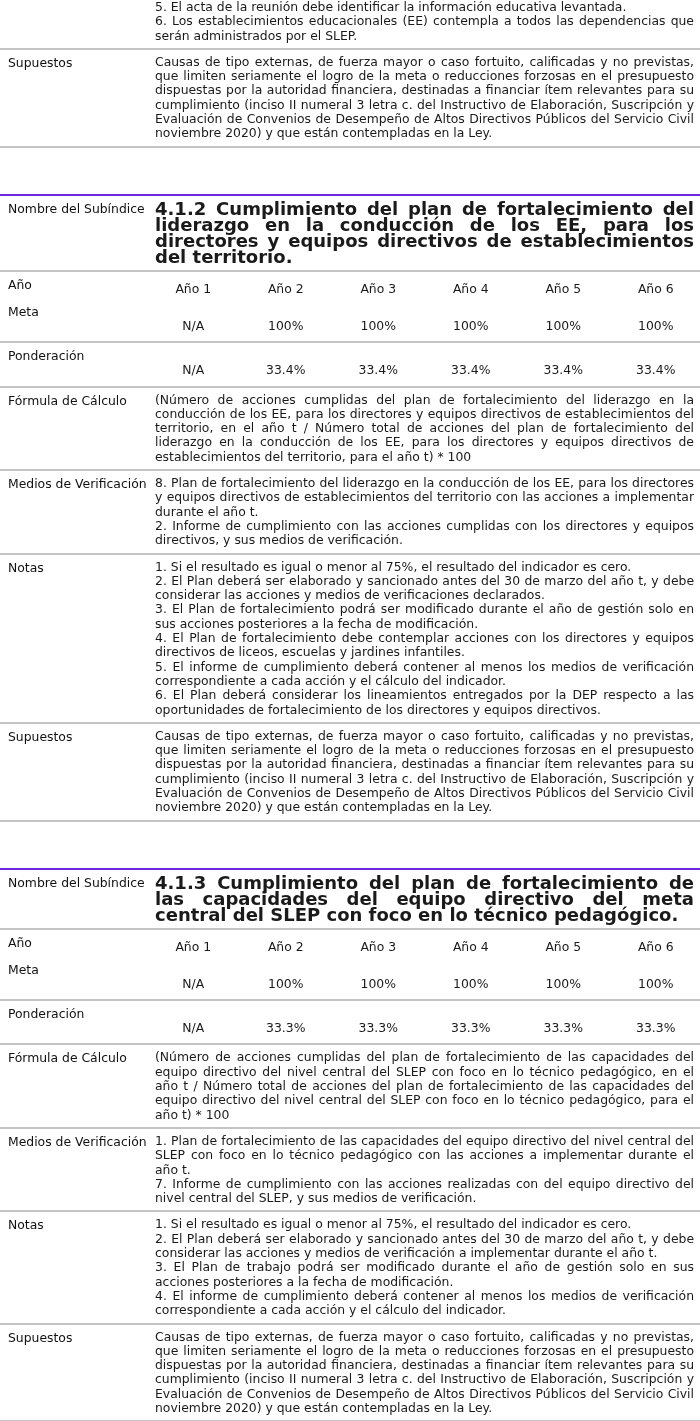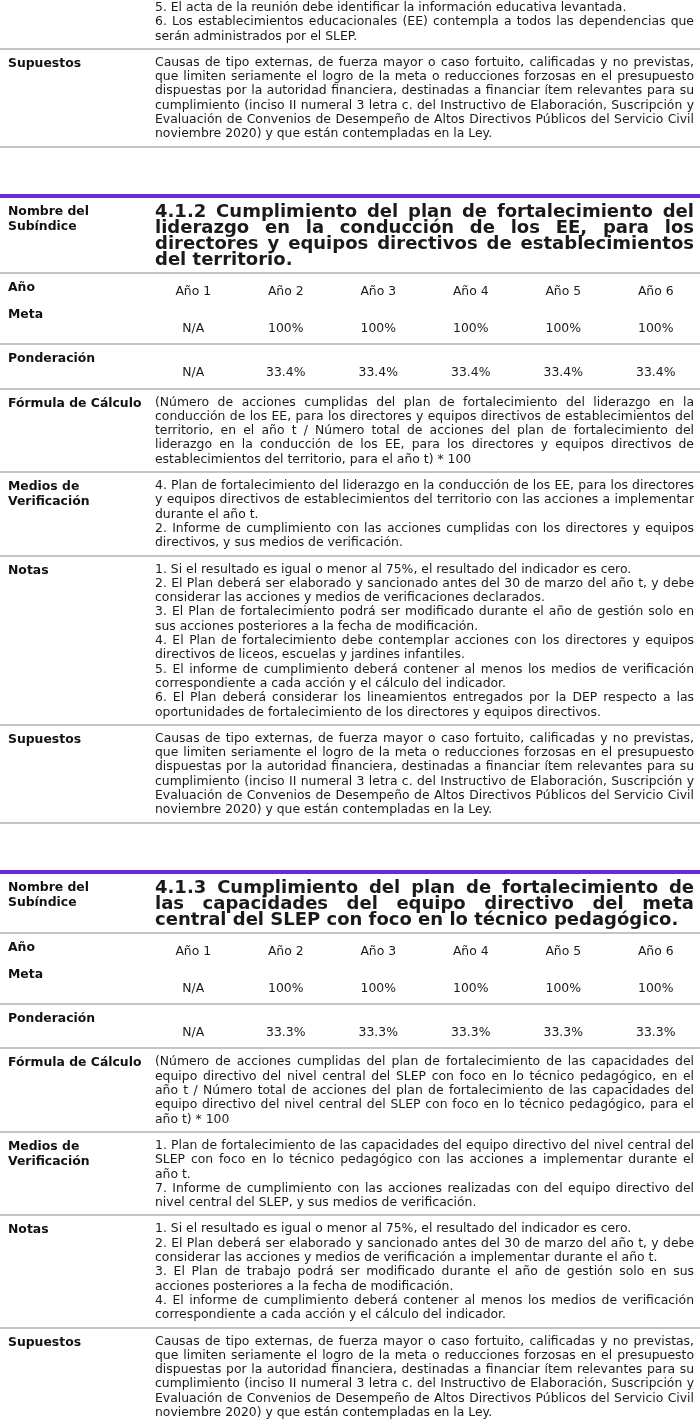--- a/index.html
+++ b/index.html
@@ -2,22 +2,22 @@
 <html><head>
 <meta charset="utf-8">
 <style>
   html, body { margin:0; padding:0; background:#ffffff; }
   body { width:700px; height:1421px; overflow:hidden; position:relative;
          font-family:"DejaVu Sans", "Liberation Sans", sans-serif; color:#1a1a1a; }
   .page { position:absolute; left:0; top:0; width:700px; }
   .tbl { width:700px; border-collapse:collapse; table-layout:fixed; }
   .tbl td { vertical-align:top; padding:0; }
   .row { border-bottom:2px solid #c4c4c4; }
-  .row.top { border-top:4px solid #6d28d9; }
-  .lbl { width:147px; padding-left:8px !important; font-weight:bold; font-size:12.4px; line-height:15px; padding-top:5px !important; color:#111;margin-top:22px; }
+  .row.top { border-top:2px solid #6d28d9; }
+  .lbl { width:147px; padding-left:8px !important; font-weight:normal; font-size:12.4px; line-height:15px; padding-top:5px !important; color:#111;margin-top:22px; }
   .val { padding-right:6px !important; font-size:12.4px; line-height:14.3px; text-align:justify; padding-top:5px !important; padding-bottom:5px !important; }
   .val p { margin:0; }
   .title { font-weight:bold; font-size:18px; line-height:16px; }
   .years { display:flex; justify-content:space-between; width:100%;gap:16px; }
   .years span { flex:1; text-align:center; font-size:12.4px; }
   .yrow .val { padding-top:10px !important; padding-bottom:3px !important; }
   .mrow .val { padding-top:20px !important; padding-bottom:8px !important; }
   .gap { height:46px; }
   .gap.small { height:44px; }
 </style>
@@ -89,21 +89,21 @@
       </div>
           </td>
     </tr>
     <tr class="row">
       <td class="lbl">Fórmula de Cálculo</td>
       <td class="val">(Número de acciones cumplidas del plan de fortalecimiento del liderazgo en la conducción de los EE, para los directores y equipos directivos de establecimientos del territorio, en el año t / Número total de acciones del plan de fortalecimiento del liderazgo en la conducción de los EE, para los directores y equipos directivos de establecimientos del territorio, para el año t) * 100</td>
     </tr>
     <tr class="row">
       <td class="lbl">Medios de Verificación</td>
       <td class="val">
-        <p>4. Plan de fortalecimiento del liderazgo en la conducción de los EE, para los directores y equipos directivos de establecimientos del territorio con las acciones a implementar durante el año t.</p>
+        <p>8. Plan de fortalecimiento del liderazgo en la conducción de los EE, para los directores y equipos directivos de establecimientos del territorio con las acciones a implementar durante el año t.</p>
         <p>2. Informe de cumplimiento con las acciones cumplidas con los directores y equipos directivos, y sus medios de verificación.</p>
       </td>
     </tr>
     <tr class="row">
       <td class="lbl">Notas</td>
       <td class="val">
         <p>1. Si el resultado es igual o menor al 75%, el resultado del indicador es cero.</p>
         <p>2. El Plan deberá ser elaborado y sancionado antes del 30 de marzo del año t, y debe considerar las acciones y medios de verificaciones declarados.</p>
         <p>3. El Plan de fortalecimiento podrá ser modificado durante el año de gestión solo en sus acciones posteriores a la fecha de modificación.</p>
         <p>4. El Plan de fortalecimiento debe contemplar acciones con los directores y equipos directivos de liceos, escuelas y jardines infantiles.</p>

